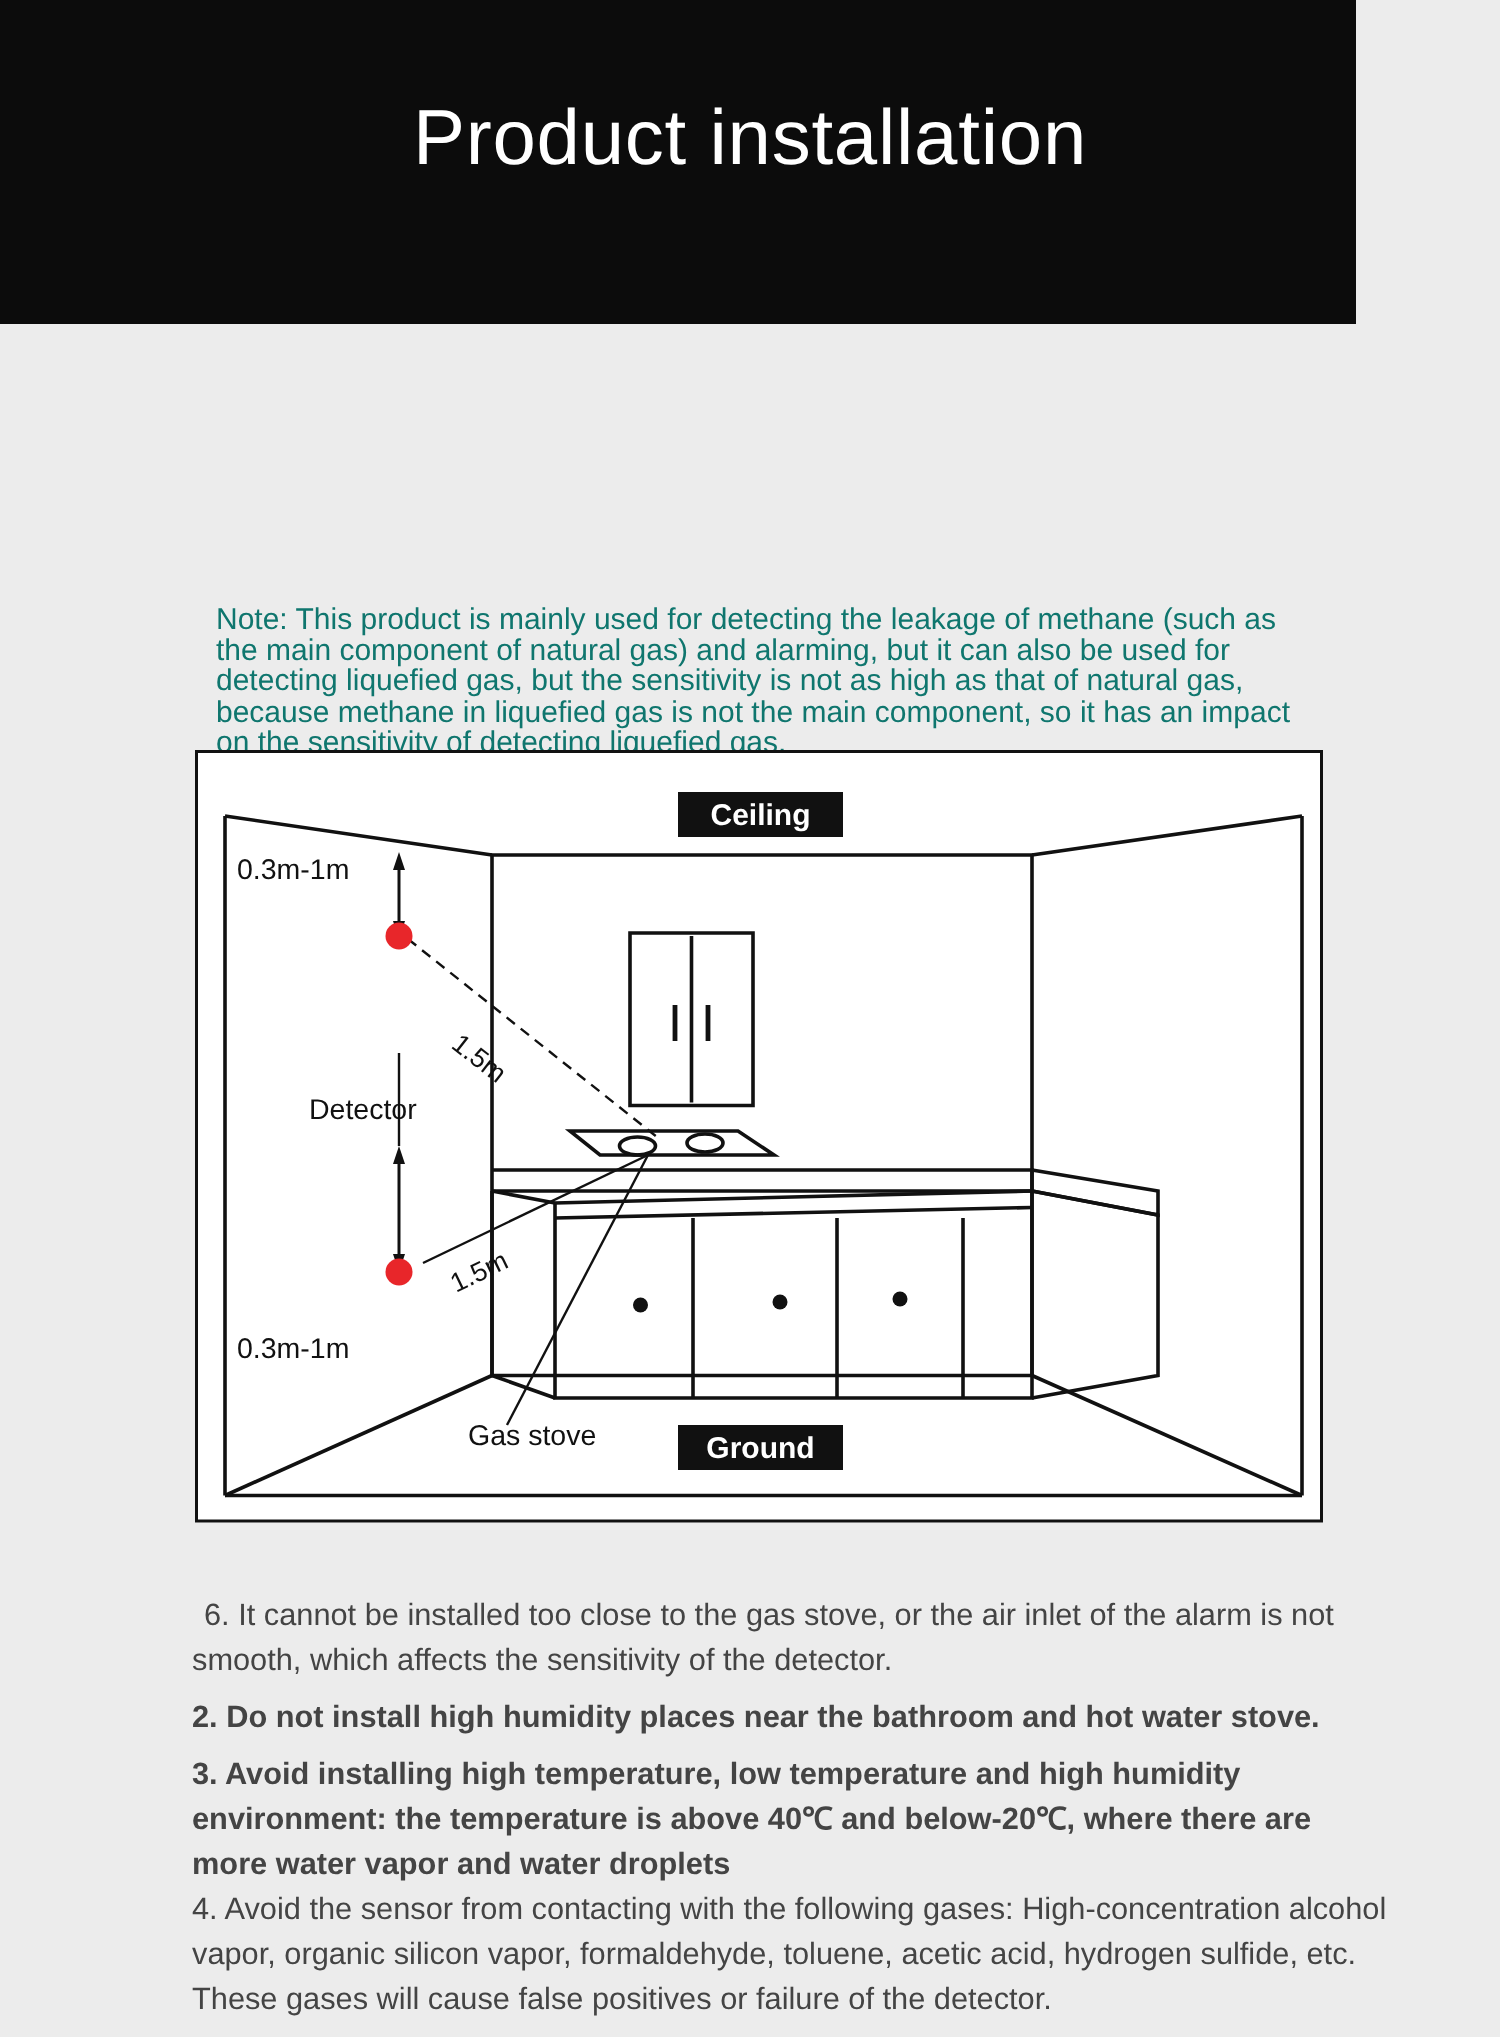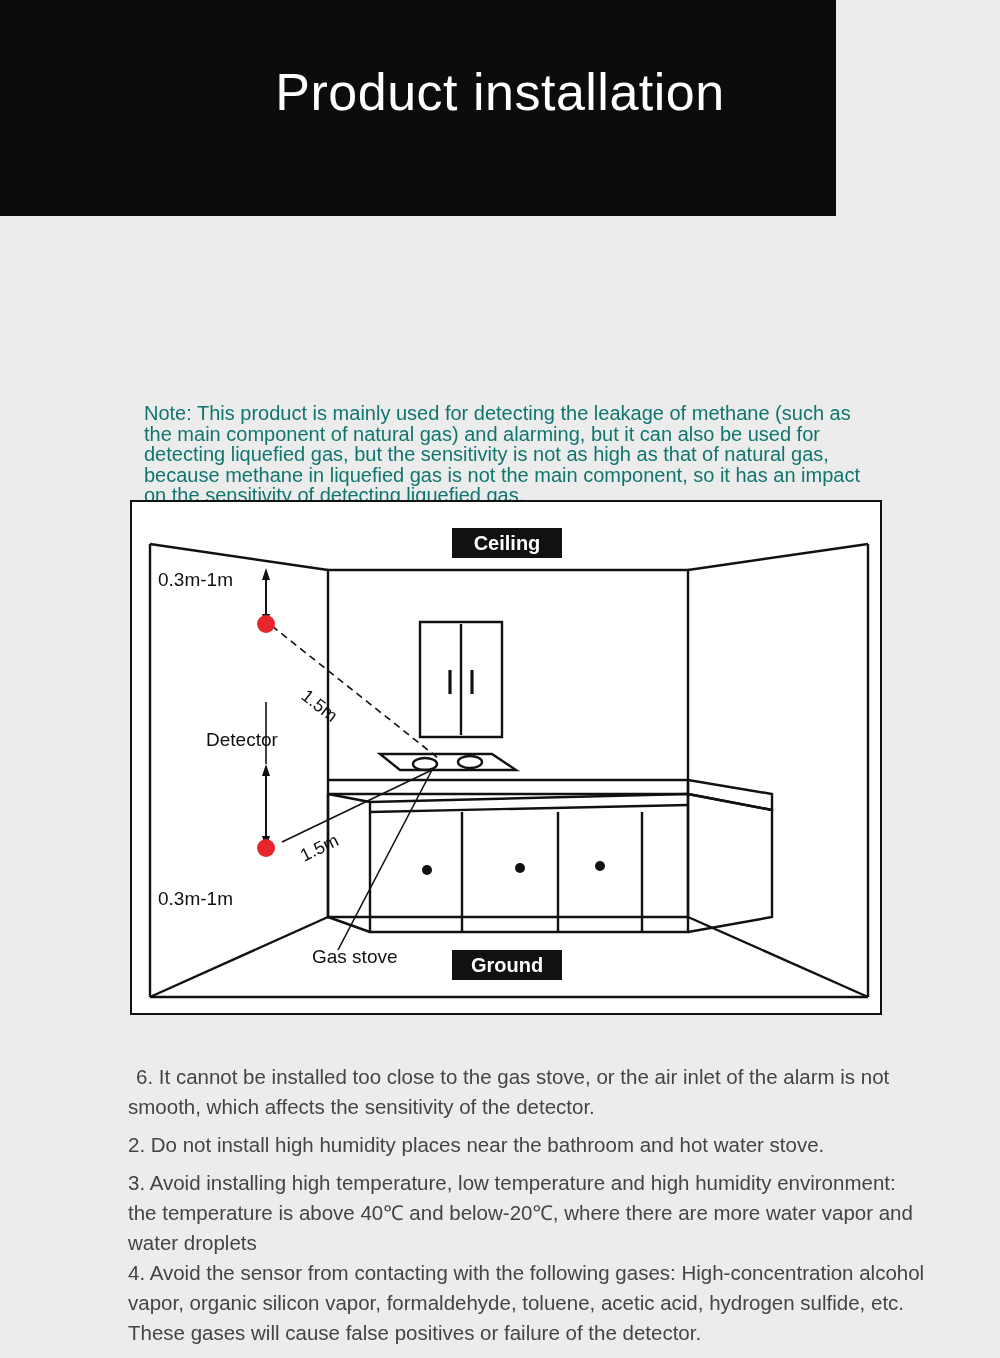--- a/index.html
+++ b/index.html
@@ -17,21 +17,21 @@
   .page {
     position: relative;
     width: 1000px;
     height: 1358px;
     background: #ececec;
   }
   .header {
     position: absolute;
     left: 0;
     top: 0;
-    width: 836px;
+    width: 904px;
     height: 216px;
     background: #0c0c0c;
   }
   .header-title {
     position: absolute;
     left: 0;
     top: 62px;
     width: 1000px;
     text-align: center;
     color: #ffffff;
@@ -97,20 +97,21 @@
     width: 800px;
   }
   .notes-list p {
     margin: 0 0 0 0;
     color: #444;
     font-size: 20.5px;
     line-height: 30px;
   }
   .notes-list p.gap {
     margin-top: 8px;
+    font-weight: bold;
   }
   .notes-list p:first-child {
     text-indent: 8px;
   }
 </style>
 </head>
 <body>
 
 <div class="page">
 

